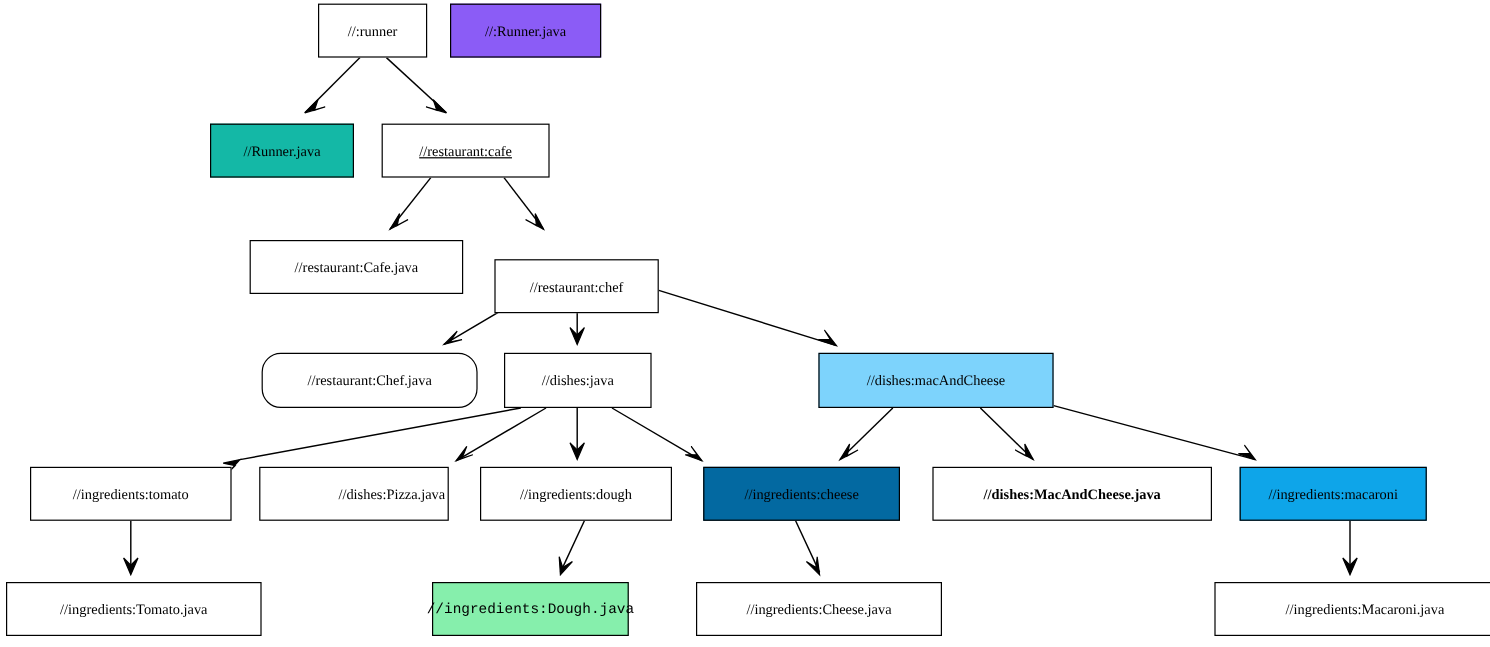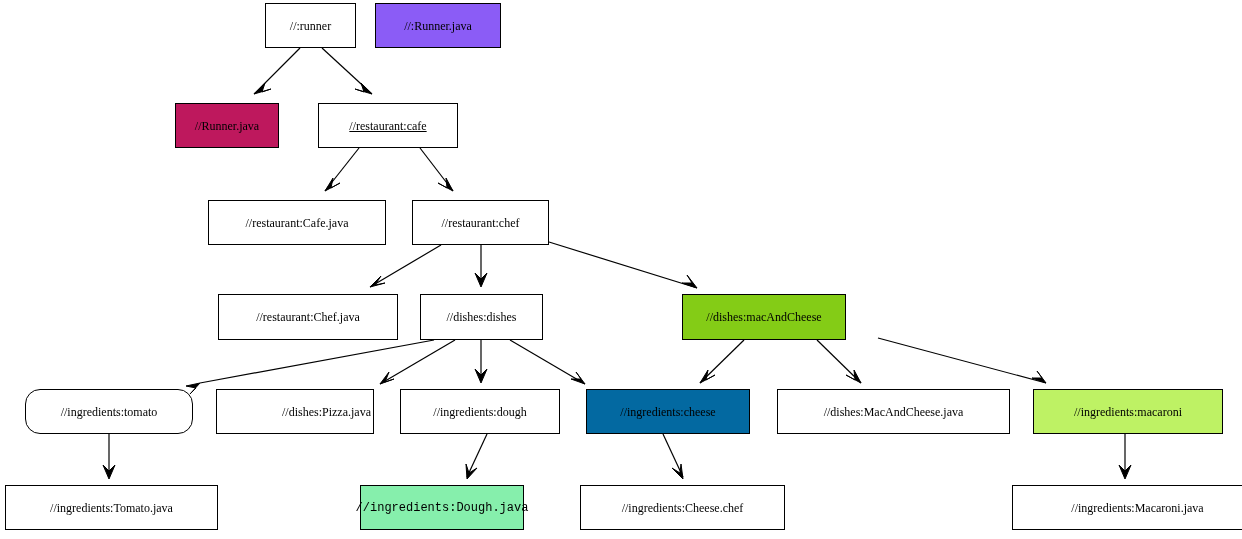--- a/index.html
+++ b/index.html
@@ -122,66 +122,66 @@
       </g>
     </svg>
 
   <div id="node-layer">
       <div class="graph-node" style="left: 265px; top: 3px; width: 91px; height: 45px; border-color: rgb(0, 0, 0); background: rgb(255, 255, 255);">
         <span class="node-label">//:runner</span>
       </div>
       <div class="graph-node" style="left: 375px; top: 3px; width: 126px; height: 45px; border-color: rgb(0, 0, 0); background: #8b5cf6;">
         <span class="node-label">//:Runner.java</span>
       </div>
-      <div class="graph-node" style="left: 175px; top: 103px; width: 104px; height: 45px; border-color: rgb(0, 0, 0); background: #be185d;">
+      <div class="graph-node" style="left: 175px; top: 103px; width: 120px; height: 45px; border-color: rgb(0, 0, 0); background: #14b8a6;">
         <span class="node-label">//Runner.java</span>
       </div>
       <div class="graph-node" style="left: 318px; top: 103px; width: 140px; height: 45px; border-color: rgb(0, 0, 0); background: rgb(255, 255, 255); text-decoration: underline;">
         <span class="node-label">//restaurant:cafe</span>
       </div>
       <div class="graph-node" style="left: 208px; top: 200px; width: 178px; height: 45px; border-color: rgb(0, 0, 0); background: rgb(255, 255, 255);">
         <span class="node-label">//restaurant:Cafe.java</span>
       </div>
-      <div class="graph-node" style="left: 412px; top: 200px; width: 137px; height: 45px; border-color: rgb(0, 0, 0); background: rgb(255, 255, 255);">
+      <div class="graph-node" style="left: 412px; top: 216px; width: 137px; height: 45px; border-color: rgb(0, 0, 0); background: rgb(255, 255, 255);">
         <span class="node-label">//restaurant:chef</span>
       </div>
-      <div class="graph-node" style="left: 218px; top: 294px; width: 180px; height: 46px; border-color: rgb(0, 0, 0); background: rgb(255, 255, 255);">
+      <div class="graph-node" style="left: 218px; top: 294px; width: 180px; height: 46px; border-color: rgb(0, 0, 0); background: rgb(255, 255, 255); border-radius: 16px;">
         <span class="node-label">//restaurant:Chef.java</span>
       </div>
       <div class="graph-node" style="left: 420px; top: 294px; width: 123px; height: 46px; border-color: rgb(0, 0, 0); background: rgb(255, 255, 255);">
-        <span class="node-label">//dishes:dishes</span>
+        <span class="node-label">//dishes:java</span>
       </div>
-      <div class="graph-node" style="left: 682px; top: 294px; width: 164px; height: 46px; border-color: rgb(0, 0, 0); background: #84cc16;">
+      <div class="graph-node" style="left: 682px; top: 294px; width: 196px; height: 46px; border-color: rgb(0, 0, 0); background: #7dd3fc;">
         <span class="node-label">//dishes:macAndCheese</span>
       </div>
-      <div class="graph-node" style="left: 25px; top: 389px; width: 168px; height: 45px; border-color: rgb(0, 0, 0); background: rgb(255, 255, 255); border-radius: 15px;">
+      <div class="graph-node" style="left: 25px; top: 389px; width: 168px; height: 45px; border-color: rgb(0, 0, 0); background: rgb(255, 255, 255);">
         <span class="node-label">//ingredients:tomato</span>
       </div>
       <div class="graph-node" style="left: 216px; top: 389px; width: 158px; height: 45px; border-color: rgb(0, 0, 0); background: rgb(255, 255, 255); justify-content: flex-end;">
         <span class="node-label">//dishes:Pizza.java</span>
       </div>
       <div class="graph-node" style="left: 400px; top: 389px; width: 160px; height: 45px; border-color: rgb(0, 0, 0); background: rgb(255, 255, 255);">
         <span class="node-label">//ingredients:dough</span>
       </div>
       <div class="graph-node" style="left: 586px; top: 389px; width: 164px; height: 45px; border-color: rgb(0, 0, 0); background: #0369a1;">
         <span class="node-label">//ingredients:cheese</span>
       </div>
-      <div class="graph-node" style="left: 777px; top: 389px; width: 233px; height: 45px; border-color: rgb(0, 0, 0); background: rgb(255, 255, 255);">
+      <div class="graph-node" style="left: 777px; top: 389px; width: 233px; height: 45px; border-color: rgb(0, 0, 0); background: rgb(255, 255, 255); font-weight: bold;">
         <span class="node-label">//dishes:MacAndCheese.java</span>
       </div>
-      <div class="graph-node" style="left: 1033px; top: 389px; width: 190px; height: 45px; border-color: rgb(0, 0, 0); background: #bef264;">
+      <div class="graph-node" style="left: 1033px; top: 389px; width: 156px; height: 45px; border-color: rgb(0, 0, 0); background: #0ea5e9;">
         <span class="node-label">//ingredients:macaroni</span>
       </div>
       <div class="graph-node" style="left: 5px; top: 485px; width: 213px; height: 45px; border-color: rgb(0, 0, 0); background: rgb(255, 255, 255);">
         <span class="node-label">//ingredients:Tomato.java</span>
       </div>
       <div class="graph-node" style="left: 360px; top: 485px; width: 164px; height: 45px; border-color: rgb(0, 0, 0); background: #86efac; font-family: Liberation Mono, monospace;">
         <span class="node-label">//ingredients:Dough.java</span>
       </div>
       <div class="graph-node" style="left: 580px; top: 485px; width: 205px; height: 45px; border-color: rgb(0, 0, 0); background: rgb(255, 255, 255);">
-        <span class="node-label">//ingredients:Cheese.chef</span>
+        <span class="node-label">//ingredients:Cheese.java</span>
       </div>
       <div class="graph-node" style="left: 1012px; top: 485px; width: 251px; height: 45px; border-color: rgb(0, 0, 0); background: rgb(255, 255, 255);">
         <span class="node-label">//ingredients:Macaroni.java</span>
       </div>
     </div>
 
 </div>
 
 </body></html>

